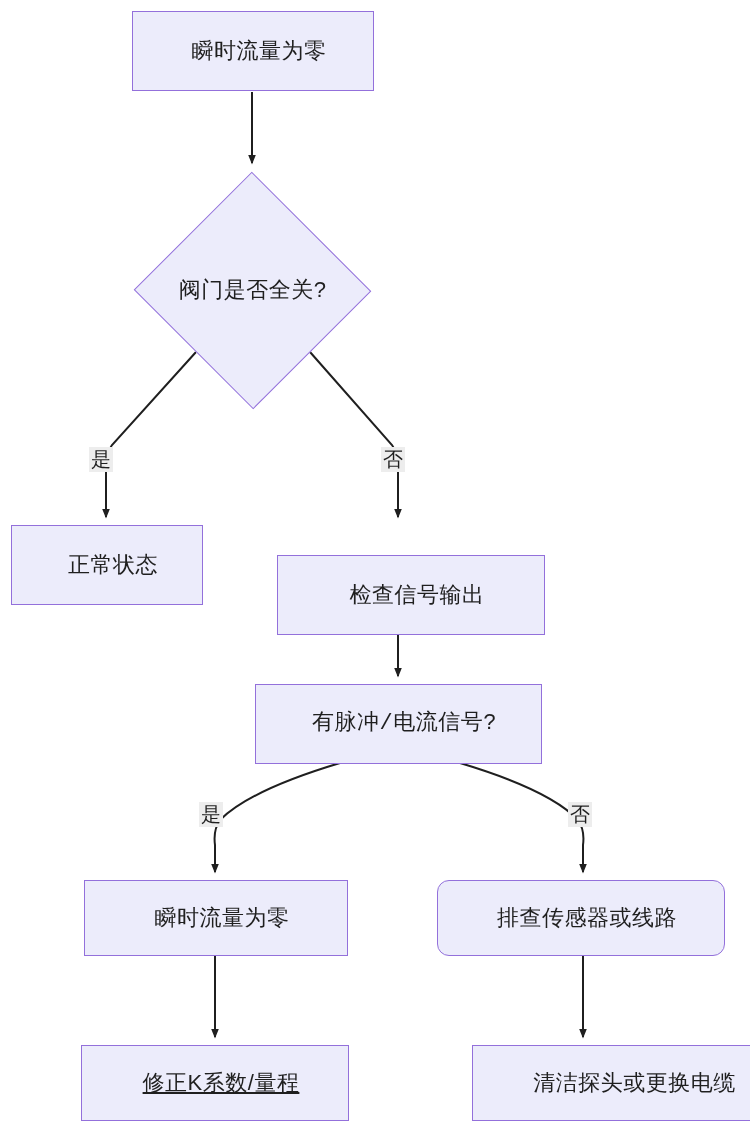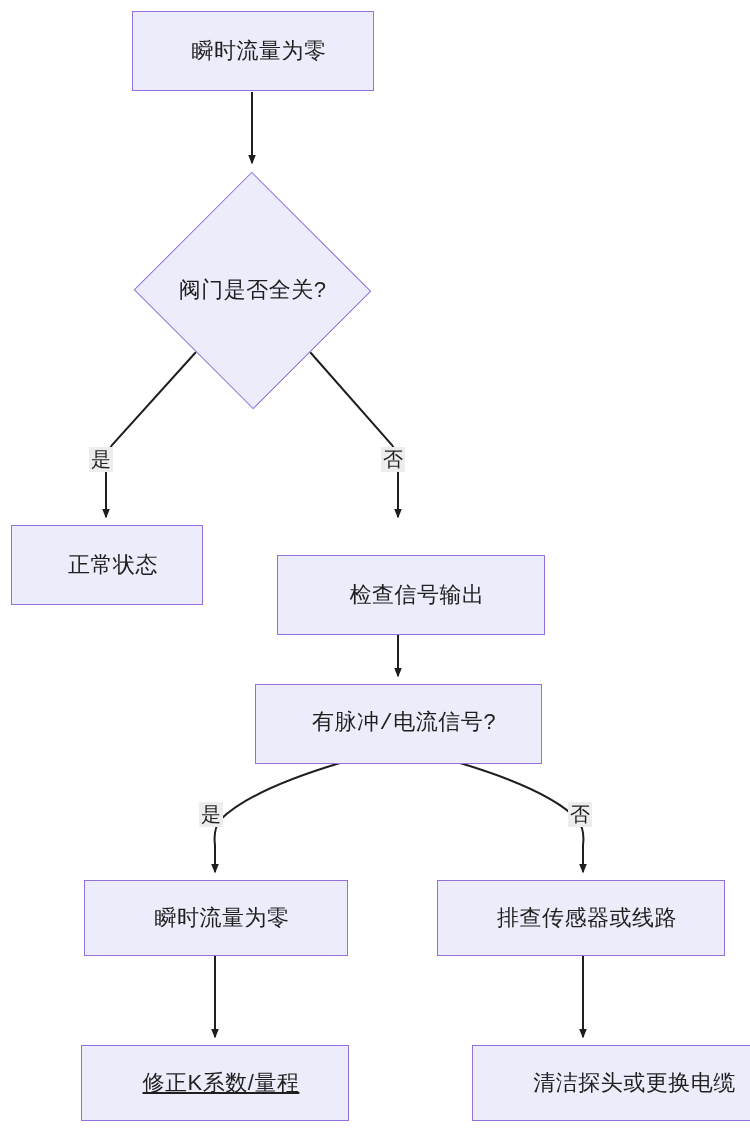--- a/index.html
+++ b/index.html
@@ -124,21 +124,21 @@
   </div>
 
   <div class="node" style="left:255px; top:684px; width:287px; height:80px;font-family:Liberation Mono, monospace;">
     <span>有脉冲/电流信号?</span>
   </div>
 
   <div class="node" style="left:84px; top:880px; width:264px; height:76px;">
     <span>瞬时流量为零</span>
   </div>
 
-  <div class="node" style="left:437px; top:880px; width:288px; height:76px;">
+  <div class="node" style="left:437px; top:880px; width:288px; height:76px;border-radius:12px;">
     <span>排查传感器或线路</span>
   </div>
 
   <div class="node" style="left:81px; top:1045px; width:268px; height:76px;text-decoration:underline;">
     <span>修正K系数/量程</span>
   </div>
 
   <div class="node" style="left:424px; top:1045px; width:313px; height:76px;margin-left:48px;">
     <span>清洁探头或更换电缆</span>
   </div>

